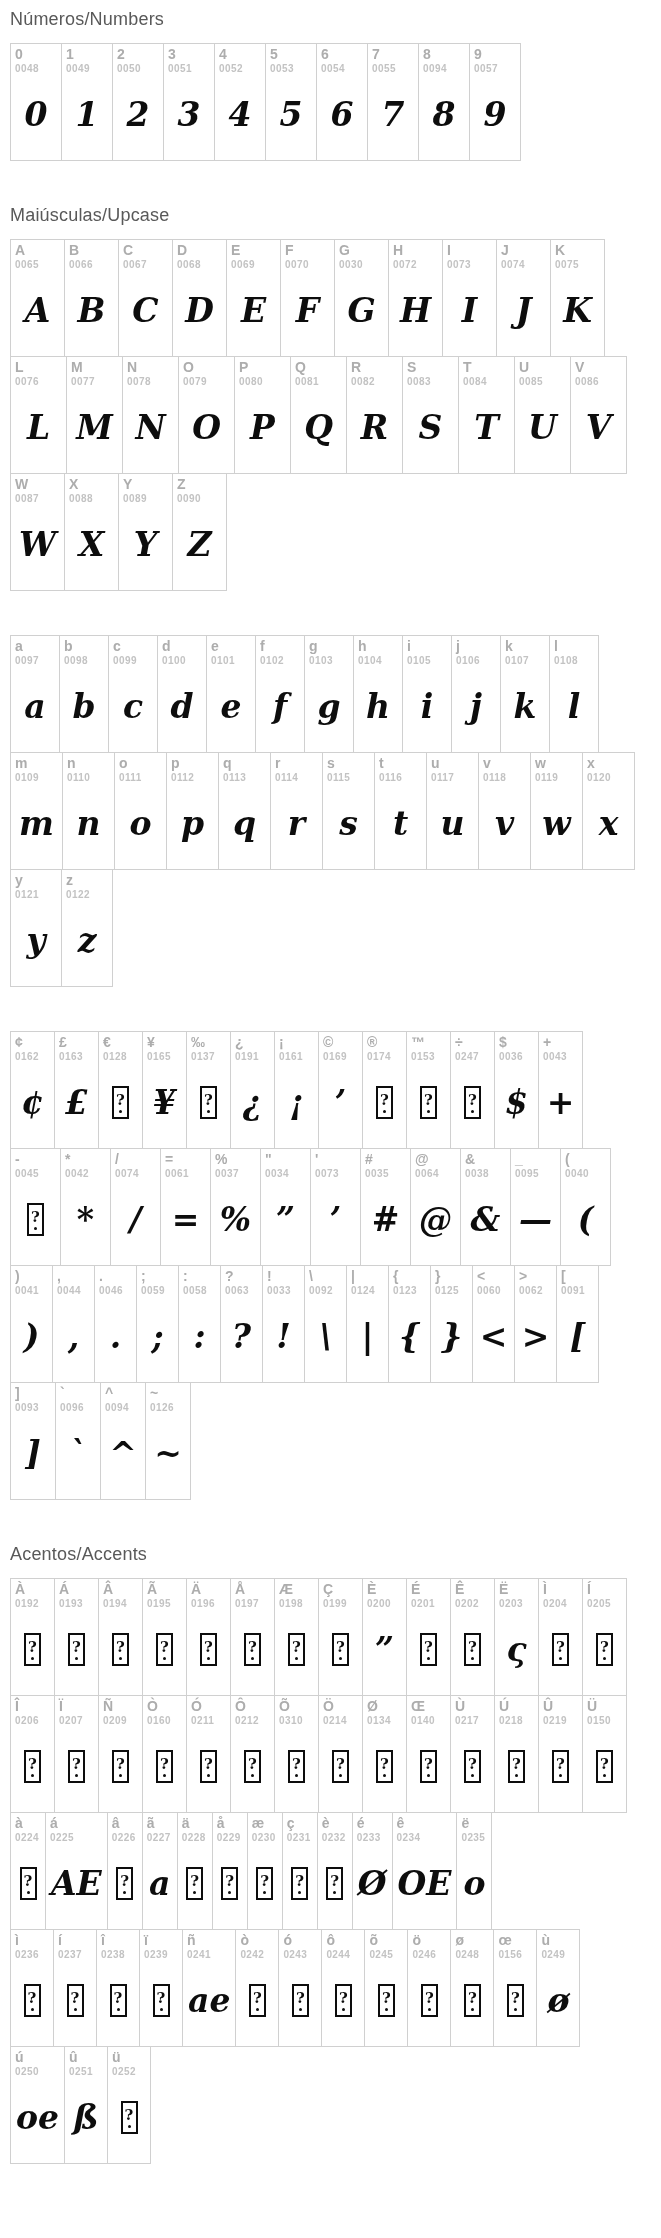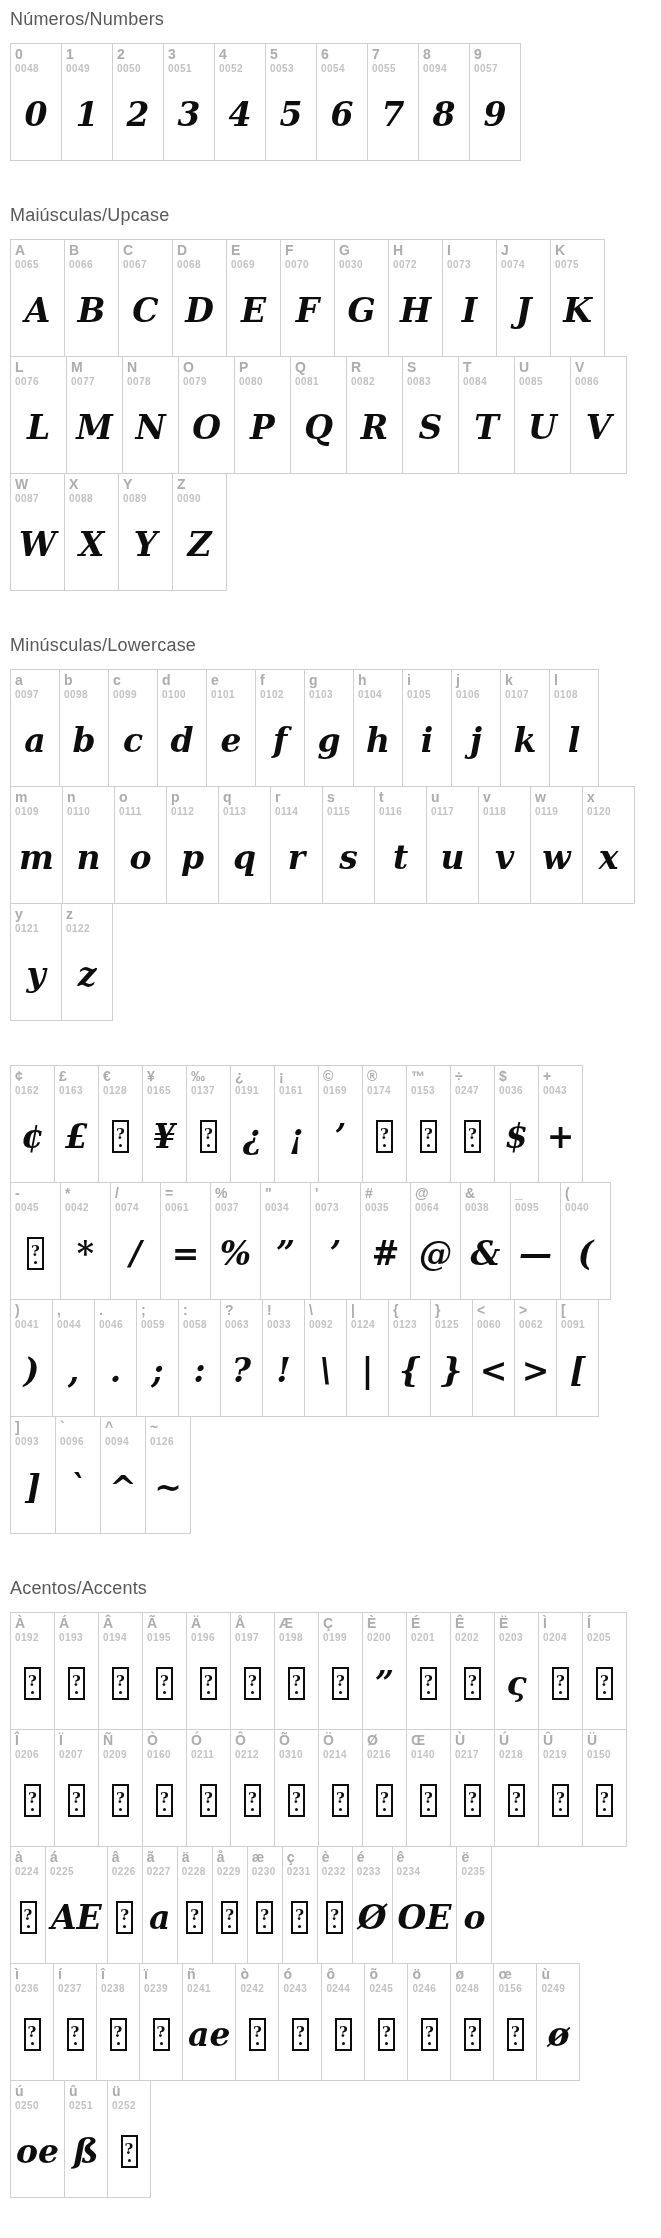--- a/index.html
+++ b/index.html
@@ -428,21 +428,20 @@
               <span class="code">0090</span>
             </div>
             <div class="gwrap">
               <span class="glyph">Z</span>
             </div>
           </div>
         </div>
       </div>
     </section>
     <section class="section">
-      <h2 class="sec-title">Minúsculas/Lowercase</h2>
       <div class="grid">
         <div class="row">
           <div class="cell" style="min-width: 50px;">
             <div class="lbl">
               <span class="ch">a</span>
               <span class="code">0097</span>
             </div>
             <div class="gwrap">
               <span class="glyph">a</span>
             </div>
@@ -1356,21 +1355,21 @@
             <div class="gwrap">
               <span class="nd">
                 <span class="q">?</span>
                 <span class="dot"></span>
               </span>
             </div>
           </div>
           <div class="cell" style="min-width: 45px;">
             <div class="lbl">
               <span class="ch">Ø</span>
-              <span class="code">0216</span>
+              <span class="code">0134</span>
             </div>
             <div class="gwrap">
               <span class="nd">
                 <span class="q">?</span>
                 <span class="dot"></span>
               </span>
             </div>
           </div>
           <div class="cell" style="min-width: 45px;">
             <div class="lbl">

